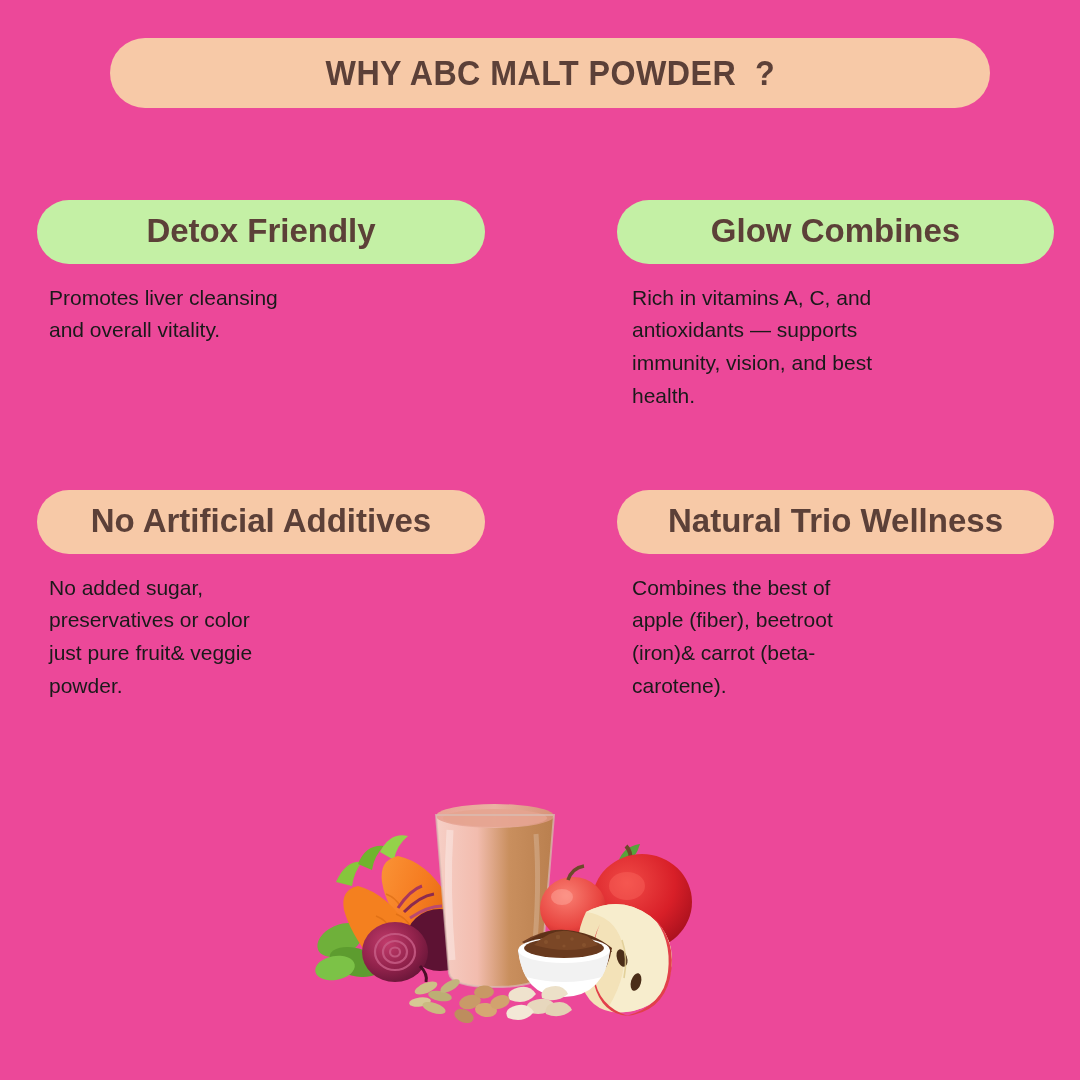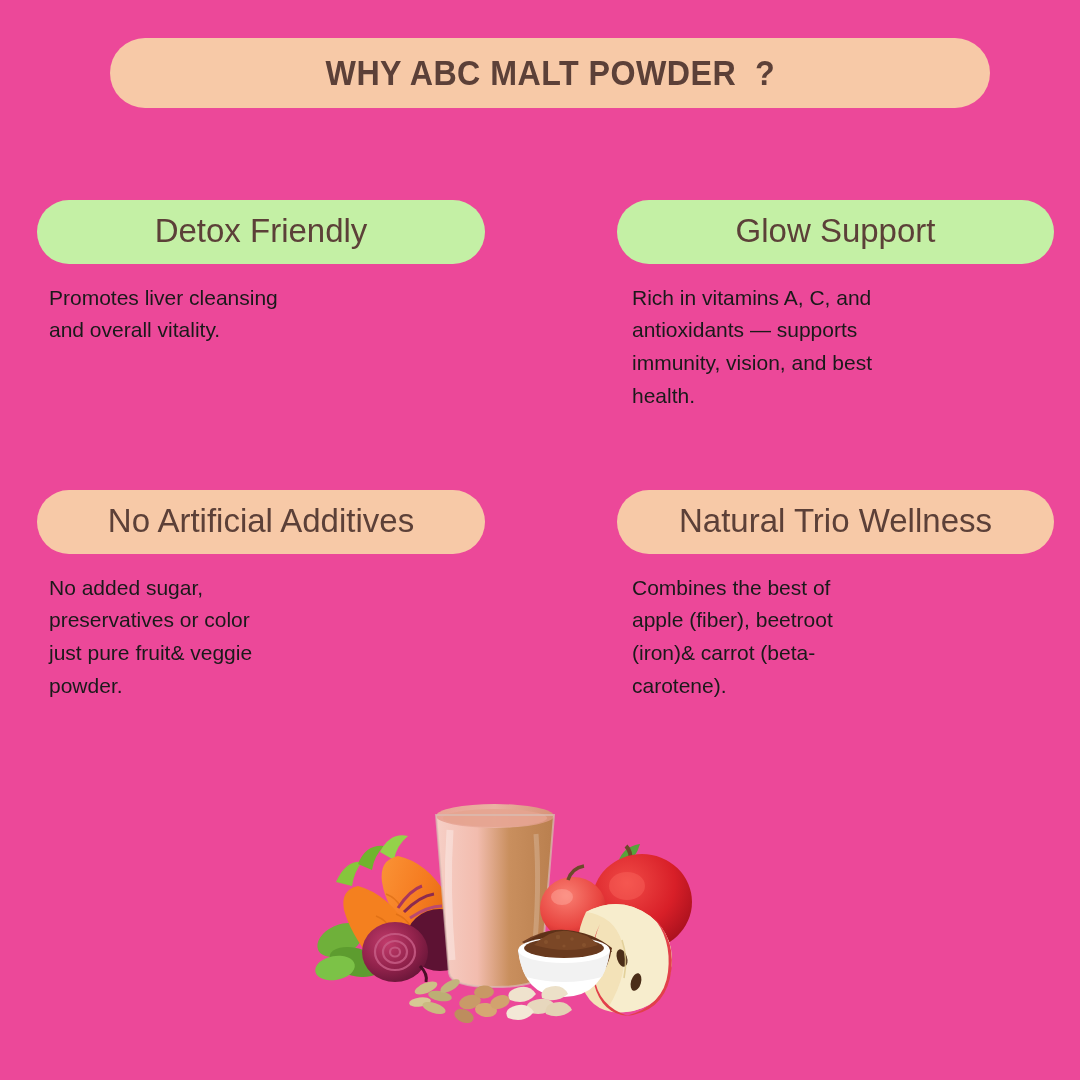--- a/index.html
+++ b/index.html
@@ -63,21 +63,21 @@
     box-sizing: border-box;
     border-radius: 40px;
     padding: 12px 26px 14px 26px;
     text-align: center;
   }
   .pill-green { background: #c4f0a5; }
   .pill-peach { background: #f7c9a7; }
 
   .pill-label {
     font-family: "Liberation Sans", sans-serif;
-    font-weight: normal;
+    font-weight: bold;
     font-size: 33px;
     color: #5c4038;
     line-height: 1.15;
     white-space: nowrap;
   }
 
   .card-left .pill  { width: 448px; }
   .card-right .pill { width: 437px; }
 
   .body-text {
@@ -113,21 +113,21 @@
   <div class="col col-left row-top card-left">
     <div class="pill pill-green">
       <span class="pill-label">Detox Friendly</span>
     </div>
     <div class="body-text body-left">Promotes liver cleansing
 and overall vitality.</div>
   </div>
 
   <div class="col col-right row-top card-right">
     <div class="pill pill-green">
-      <span class="pill-label">Glow Support</span>
+      <span class="pill-label">Glow Combines</span>
     </div>
     <div class="body-text body-right">Rich in vitamins A, C, and
 antioxidants — supports
 immunity, vision, and best
 health.</div>
   </div>
 
   <div class="col col-right row-bottom card-right">
     <div class="pill pill-peach">
       <span class="pill-label">Natural Trio Wellness</span>

